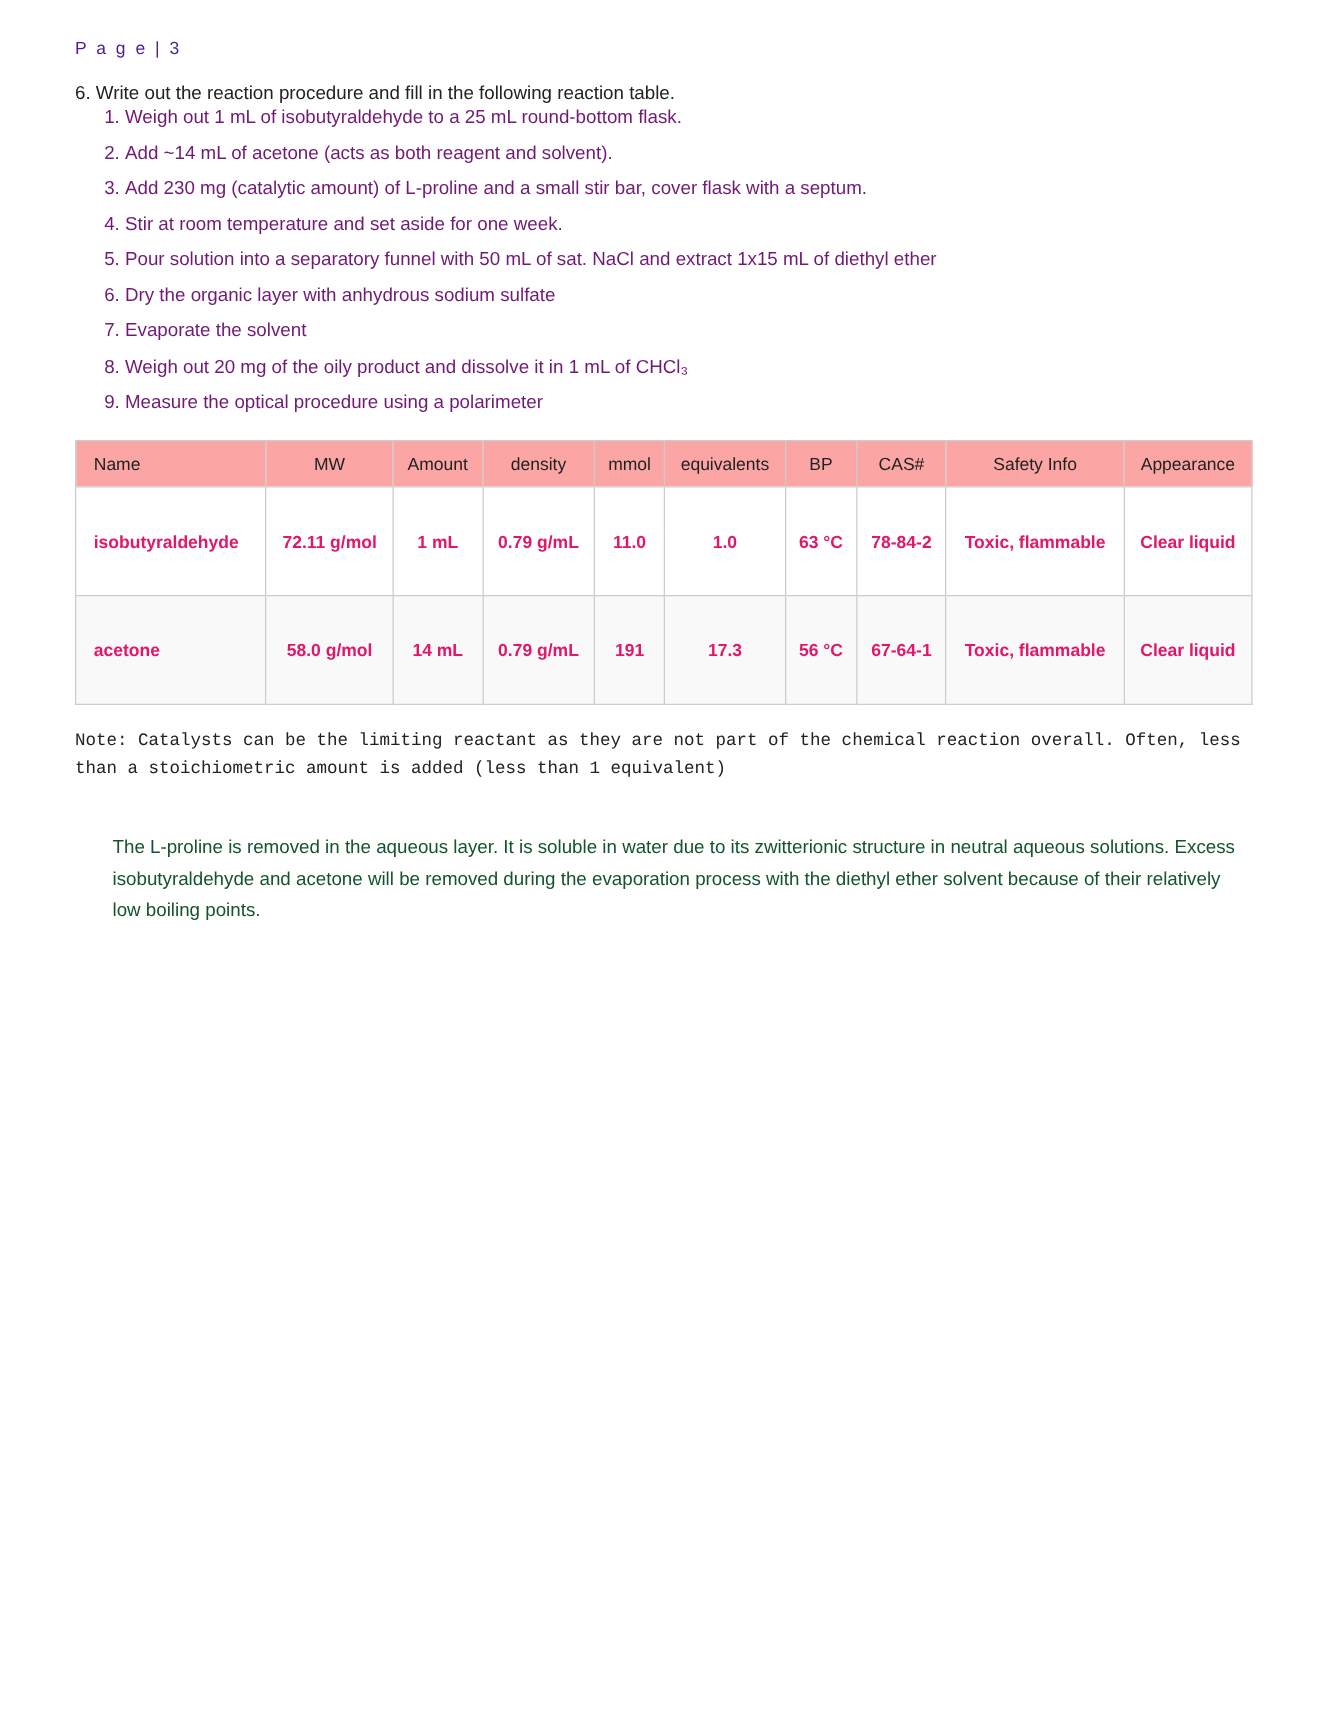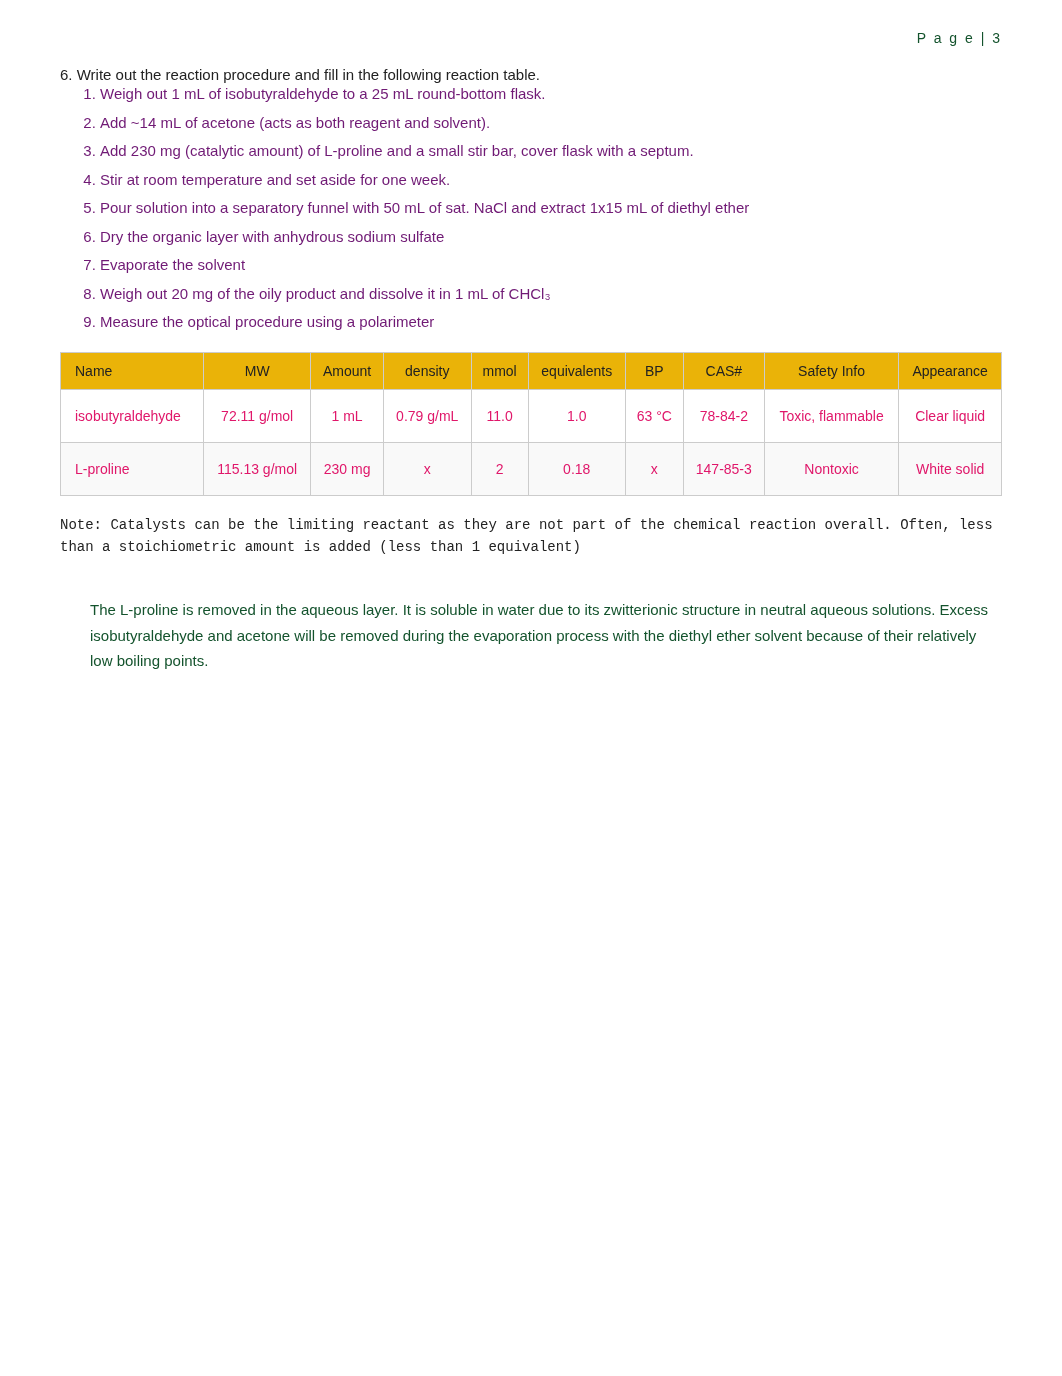--- a/index.html
+++ b/index.html
@@ -6,22 +6,22 @@
     body {
       background: #fff;
       font-family: Arial, sans-serif;
       font-size: 15px;
       color: #222;
       padding: 30px 60px;
       max-width: 1062px;
       margin: 0 auto;
     }
     .page-number {
-      text-align: right;
-      color: #14532d;
+      text-align: left;
+      color: #4c1d95;
       font-size: 14px;
       margin-bottom: 20px;
       letter-spacing: 2px;
     }
     .question-heading {
       font-size: 15px;
     }
     .steps-list {
       list-style: decimal;
       margin-left: 40px;
@@ -34,32 +34,33 @@
       line-height: 1.5;
     }
     .reaction-table {
       width: 100%;
       border-collapse: collapse;
       margin-bottom: 18px;
       font-size: 14px;
     }
     .reaction-table th {
       border: 1px solid #ccc;
-      background: #eab308;
+      background: #fca5a5;
       padding: 10px 8px;
       text-align: center;
       font-weight: normal;
       color: #222;
     }
     .reaction-table td {
       border: 1px solid #ccc;
-      padding: 18px 8px;
+      padding: 35px 8px;
       text-align: center;
       color: #e0176a;
       background: #fff;
+      font-weight: bold;
     }
     .reaction-table tr:nth-child(even) td {
       background: #f9f9f9;
     }
     .reaction-table th:first-child,
     .reaction-table td:first-child {
       text-align: left;
       padding-left: 14px;
     }
     .note-text {
@@ -133,33 +134,33 @@
       <td>1 mL</td>
       <td>0.79 g/mL</td>
       <td>11.0</td>
       <td>1.0</td>
       <td>63 °C</td>
       <td>78-84-2</td>
       <td>Toxic, flammable</td>
       <td>Clear liquid</td>
     </tr>
 
+    <tr>
+      <td>acetone</td>
+      <td>58.0 g/mol</td>
+      <td>14 mL</td>
+      <td>0.79 g/mL</td>
+      <td>191</td>
+      <td>17.3</td>
+      <td>56 °C</td>
+      <td>67-64-1</td>
+      <td>Toxic, flammable</td>
+      <td>Clear liquid</td>
+    </tr>
 
-    <tr>
-      <td>L-proline</td>
-      <td>115.13 g/mol</td>
-      <td>230 mg</td>
-      <td>x</td>
-      <td>2</td>
-      <td>0.18</td>
-      <td>x</td>
-      <td>147-85-3</td>
-      <td>Nontoxic</td>
-      <td>White solid</td>
-    </tr>
   </tbody>
 </table>
 
 
 <p class="note-text">Note: Catalysts can be the limiting reactant as they are not part of the chemical reaction overall. Often, less than a stoichiometric amount is added (less than 1 equivalent)</p>
 
 <br>
 
 
 <div class="question-7">

